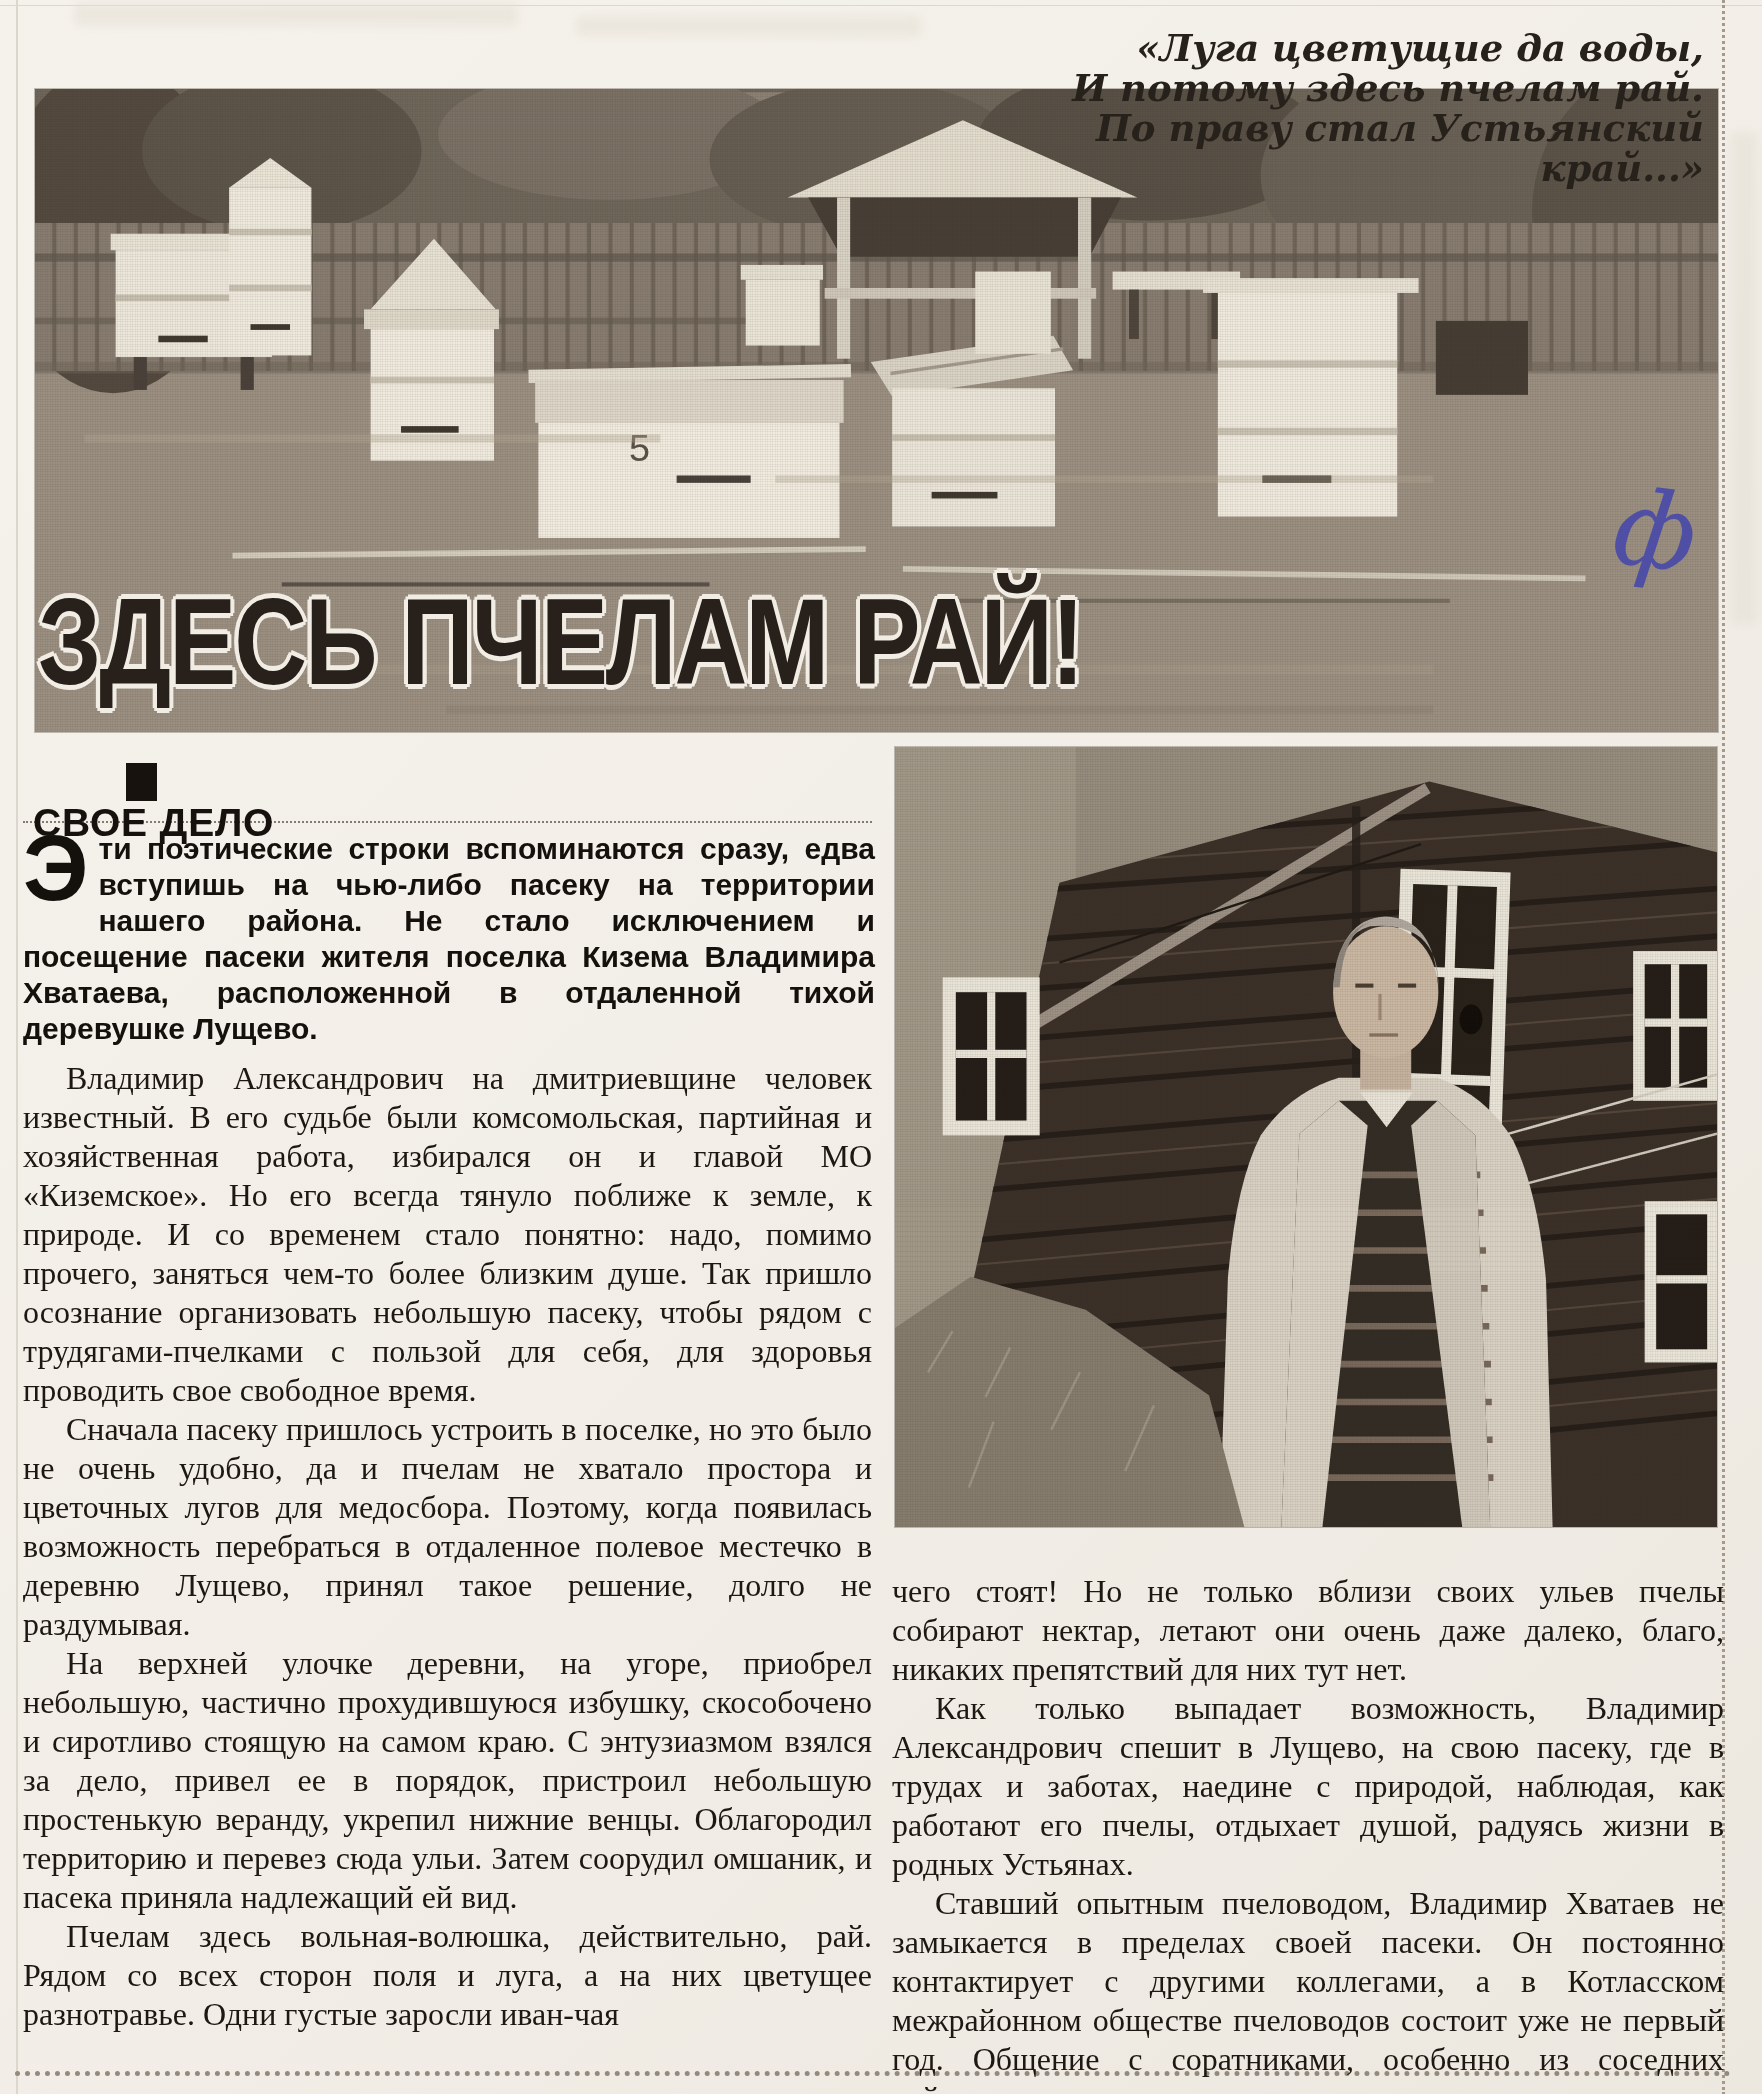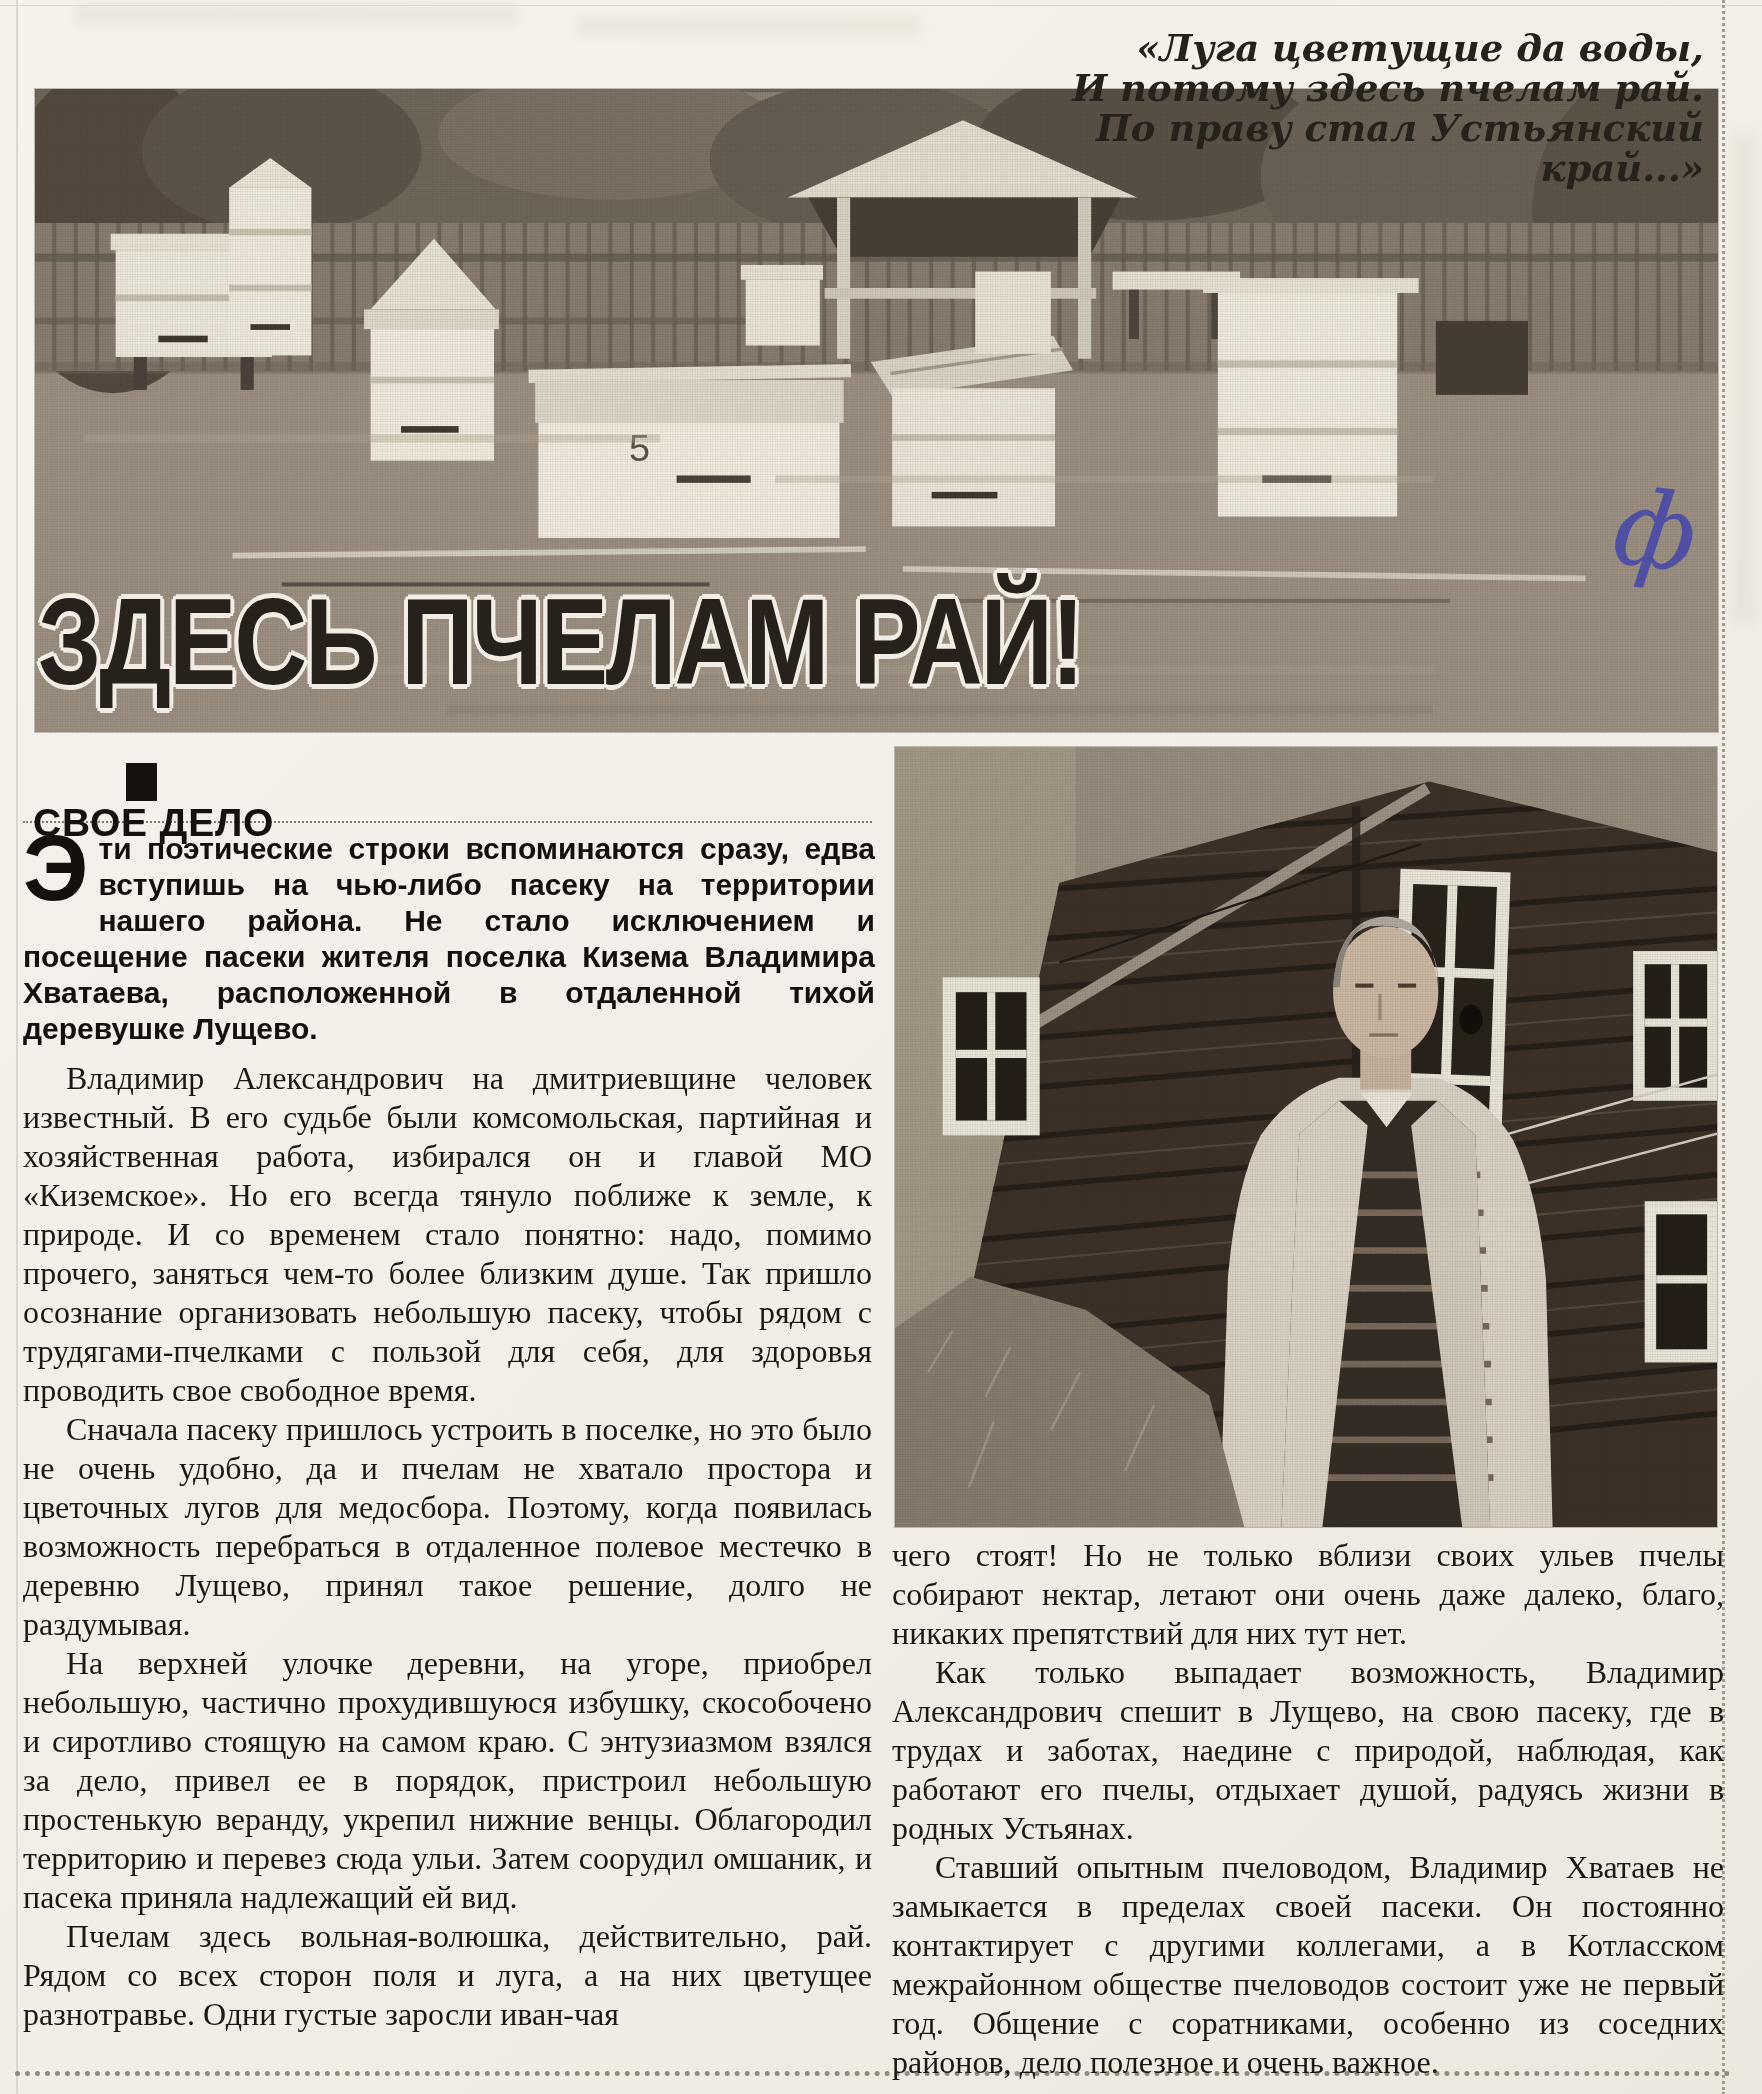--- a/index.html
+++ b/index.html
@@ -70,21 +70,21 @@
     float:left; font-family:"Liberation Sans", sans-serif; font-weight:900;
     font-size:92px; line-height:71px; padding:1.6px 10px 0 0; color:#14100c;
   }
 
   
   .bodycol{
     position:absolute; font-size:32px; line-height:39px; text-align:justify;
     color:#1e1812; z-index:4;
   }
   .bodycol p{margin:0; text-indent:43px;}
-  .bodycol p.noindent{text-indent:0;}
+  .bodycol p.noindent{text-indent:0;margin-top:36px;}
   .col-left{left:23px; top:1059px; width:849px;}
   .col-right{left:892px; top:1536px; width:832px;}
 </style>
 </head>
 <body>
 
 <div class="page">
 
   <div class="scan-edge-left"></div>
   <div class="scan-edge-top"></div>

